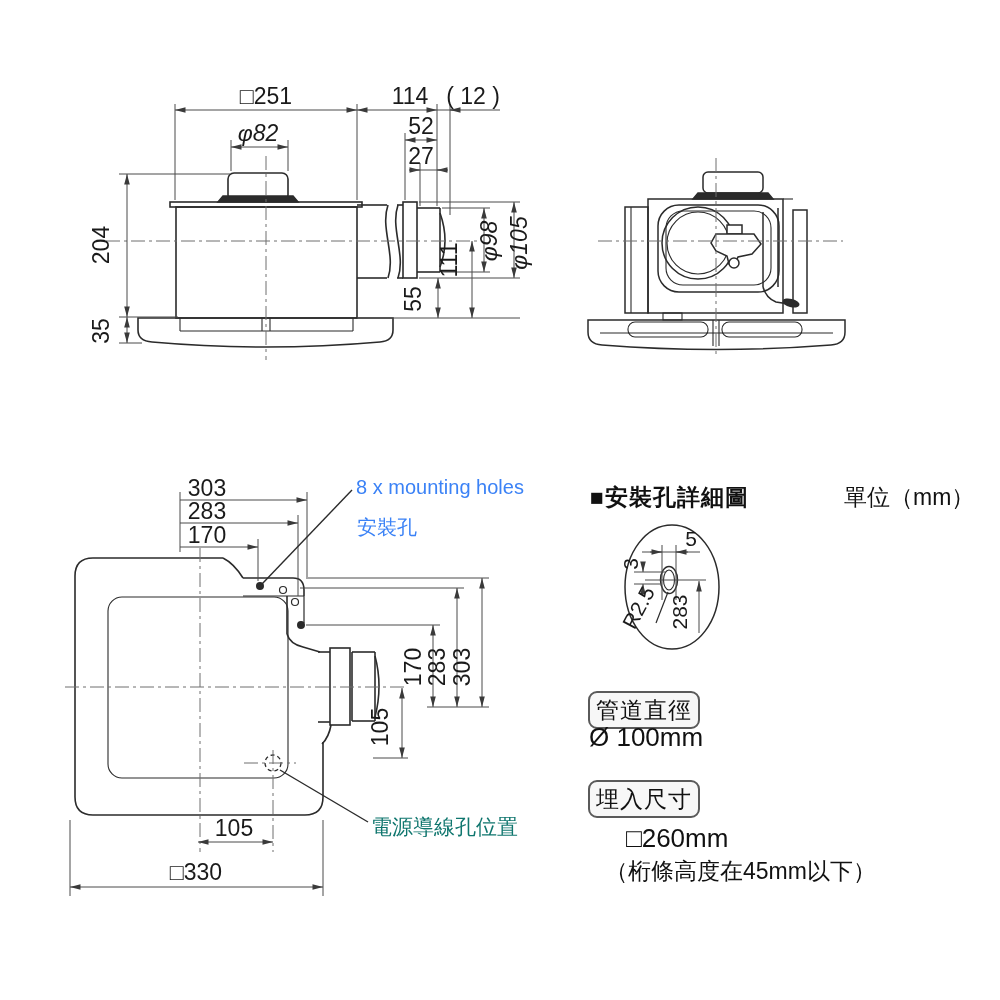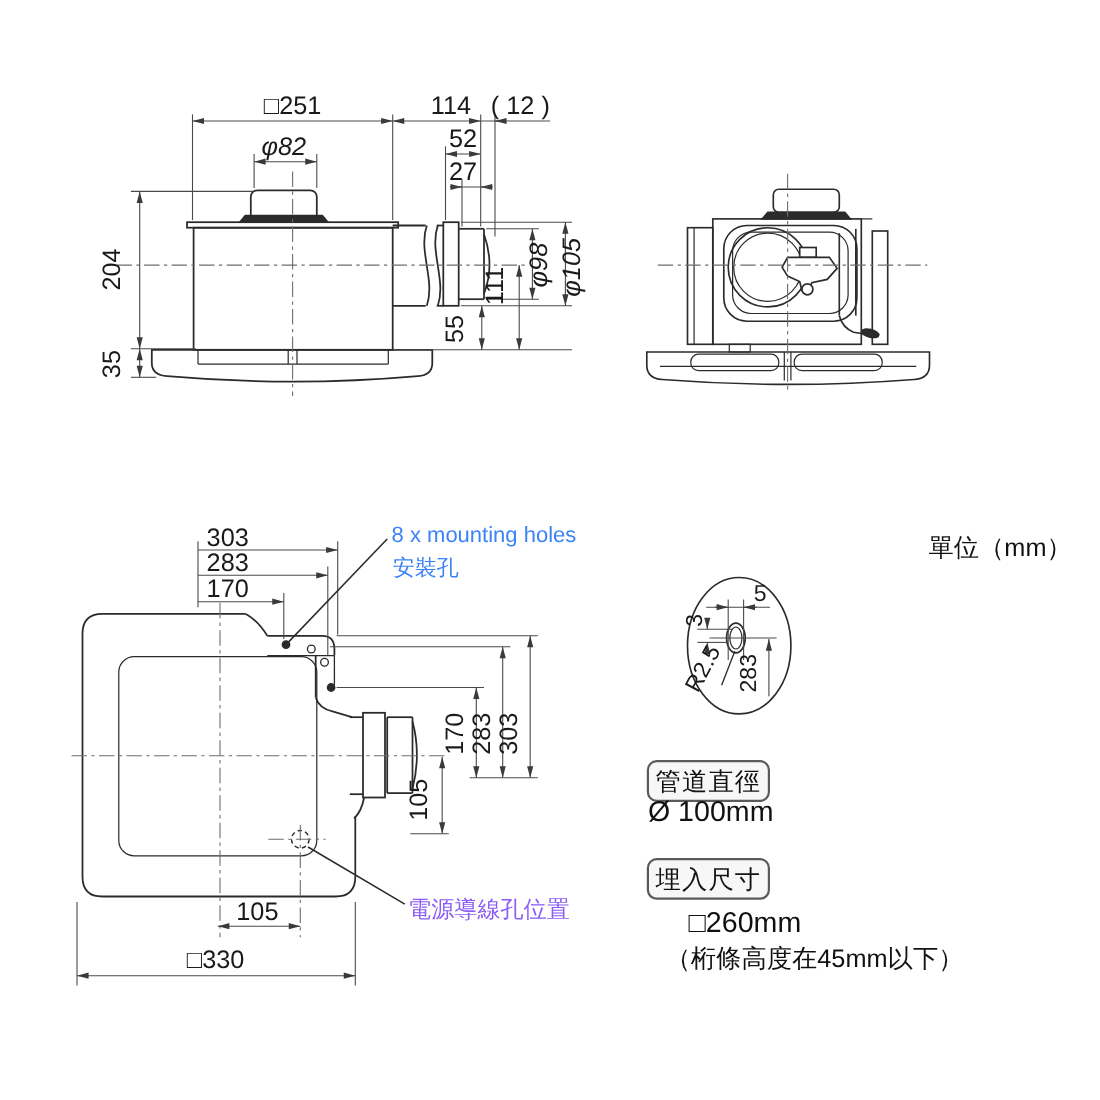--- a/index.html
+++ b/index.html
@@ -3,21 +3,21 @@
 <meta charset="utf-8">
 <style>
   html,body{margin:0;padding:0;background:#ffffff;}
   #stage{position:relative;width:1000px;height:1000px;background:#ffffff;overflow:hidden;
          font-family:"Liberation Sans", sans-serif;color:#111;}
   svg text{font-family:"Liberation Sans", sans-serif;fill:#1a1a1a;}
   .dimtext{font-size:23px;}
   .dimtext-sm{font-size:21px;}
   .abs{position:absolute;}
   .annot{font-size:20px;color:#3b82f6;white-space:nowrap;}
-  .annot-cn{font-size:21px;color:#8b5cf6;white-space:nowrap;}
+  .annot-cn{font-size:21px;color:#0f766e;white-space:nowrap;}
   .detail-title{font-size:23px;font-weight:bold;letter-spacing:1px;white-space:nowrap;}
   .unit-note{font-size:23px;white-space:nowrap;margin-left:24px;}
   .spec-box{box-sizing:border-box;width:112px;height:38px;border:2.5px solid #5a5a5a;border-radius:9px;
             background:#f7f7f7;display:flex;align-items:center;justify-content:center;
             font-size:23px;letter-spacing:1px;}
   .spec-value{font-size:26px;white-space:nowrap;}
   .spec-note{font-size:23px;white-space:nowrap;}
 </style>
 </head>
 <body>
@@ -248,23 +248,24 @@
     </g>
     <text class="dimtext-sm" x="691" y="546" text-anchor="middle">5</text>
     <text class="dimtext-sm" x="638" y="564" text-anchor="middle" transform="rotate(-90 638 564)">3</text>
     <text class="dimtext-sm" x="645" y="611" text-anchor="middle" transform="rotate(-62 645 611)">R2.5</text>
     <text class="dimtext-sm" x="687" y="612" text-anchor="middle" transform="rotate(-90 687 612)">283</text>
   </g>
 </svg>
 
   
   <div class="abs annot" style="left:356px;top:476px;">8 x mounting holes</div>
-  <div class="abs annot" style="left:357px;top:503px;">安裝孔</div>
+  <div class="abs annot" style="left:357px;top:514px;">安裝孔</div>
   <div class="abs annot-cn" style="left:371px;top:813px;">電源導線孔位置</div>
 
+  <div class="abs detail-title" style="left:590px;top:482px;">■安裝孔詳細圖</div>
   <div class="abs unit-note" style="left:820px;top:482px;">單位（mm）</div>
 
   <div class="abs spec-box" style="left:588px;top:691px;">管道直徑</div>
   <div class="abs spec-value" style="left:589px;top:722px;">Ø 100mm</div>
   <div class="abs spec-box" style="left:588px;top:780px;">埋入尺寸</div>
   <div class="abs spec-value" style="left:586px;top:823px;padding-left:40px;">□260mm</div>
   <div class="abs spec-note" style="left:584px;top:856px;margin-left:21px;">（桁條高度在45mm以下）</div>
 
 </div>
 

